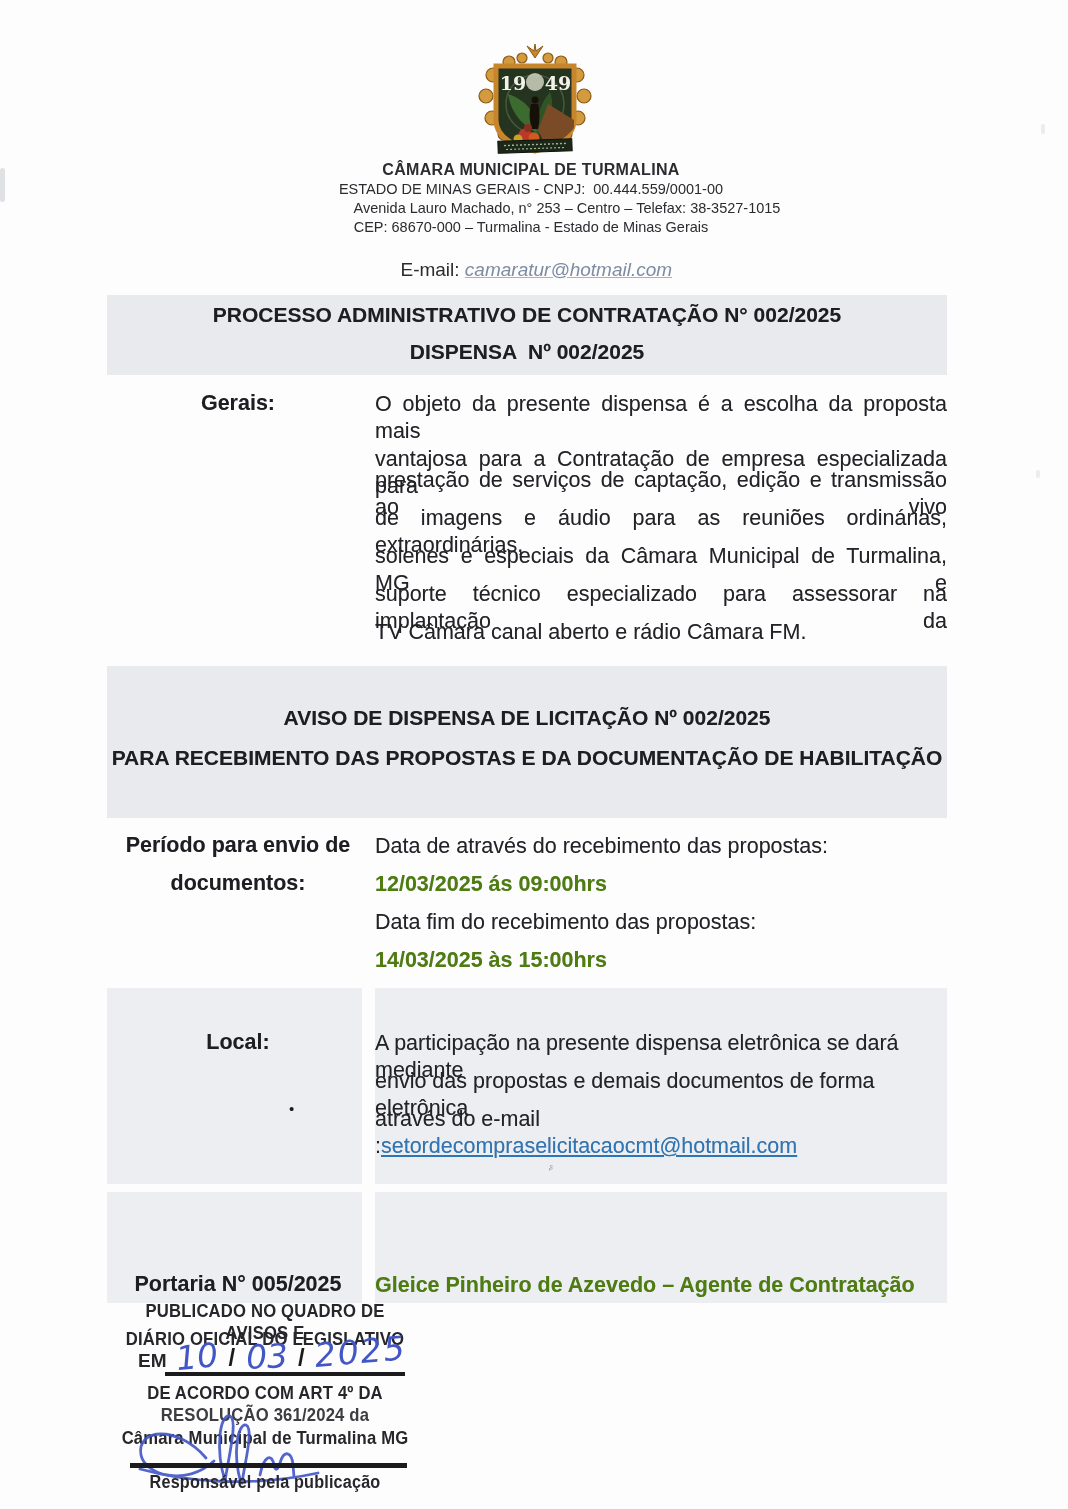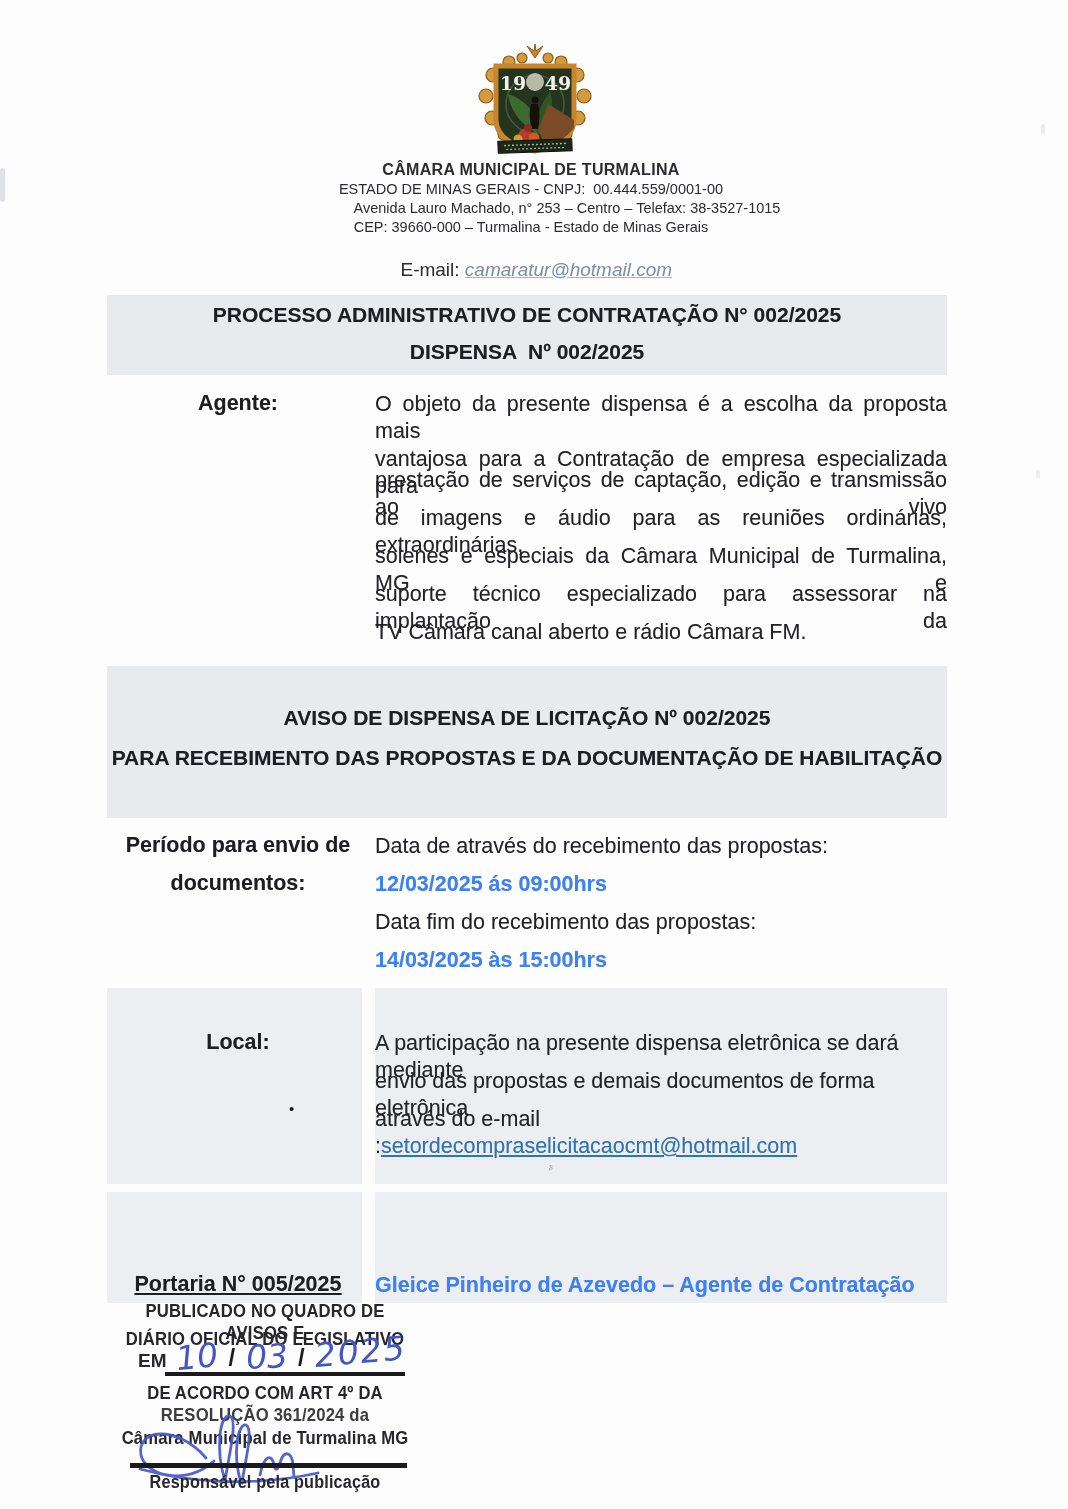--- a/index.html
+++ b/index.html
@@ -34,21 +34,21 @@
   .cell-local-l{left:107px;top:988px;width:255px;height:196px;}
   .cell-local-r{left:375px;top:988px;width:572px;height:196px;}
   .cell-port-l{left:107px;top:1192px;width:255px;height:111px;}
   .cell-port-r{left:375px;top:1192px;width:572px;height:111px;}
   
   .lbl{left:107px;width:262px;text-align:center;font-weight:bold;
     font-size:21.5px;color:#1d1d22;text-shadow:0 0 .4px rgba(20,20,25,.3);}
   .bodyline{left:375px;width:572px;font-size:21.5px;color:#222227;
     line-height:1.25;text-shadow:0 0 .4px rgba(20,20,25,.25);}
   .jl{text-align:justify;text-align-last:justify;}
-  .bold{font-weight:bold;color:#3b82f6;}
+  .bold{font-weight:bold;color:#4d7c0f;}
   .doc-link{color:#2e75b6;text-decoration:underline;cursor:pointer;}
   
   .stamp-line{left:100px;width:330px;text-align:center;font-weight:bold;
     font-size:18.5px;color:#27272b;transform:scaleX(.9);
     letter-spacing:.2px;}
   .ink{position:absolute;background:#1b1b1d;}
   .hand{font-family:"DejaVu Sans",sans-serif;font-style:italic;
     color:#4356c6;font-size:33px;display:inline-block;}
   .hslash{font-weight:bold;color:#1b1b1d;font-size:24px;display:inline-block;
     margin:0 6px;transform:translateY(-2px);}
@@ -111,30 +111,30 @@
       <rect x="20" y="98" width="74" height="12" fill="#1c2718" stroke="#0e140c" stroke-width="1"></rect>
       <line x1="26" y1="102.5" x2="88" y2="102.5" stroke="#9fb89a" stroke-width="1.4" stroke-dasharray="2 2"></line>
       <line x1="28" y1="106.5" x2="86" y2="106.5" stroke="#9fb89a" stroke-width="1.2" stroke-dasharray="2 2"></line>
     </g>
   </svg>
 </div>
 
 <div class="abs hline h1 pre">CÂMARA MUNICIPAL DE TURMALINA</div>
 <div class="abs hline h2 pre">ESTADO DE MINAS GERAIS - CNPJ:  00.444.559/0001-00</div>
 <div class="abs hline h3 pre">Avenida Lauro Machado, n° 253 – Centro – Telefax: 38-3527-1015</div>
-<div class="abs hline h4 pre">CEP: 39660-000 – Turmalina - Estado de Minas Gerais</div>
+<div class="abs hline h4 pre">CEP: 68670-000 – Turmalina - Estado de Minas Gerais</div>
 <div class="abs hline h5 pre">
   <span>E-mail: </span><span class="hdr-link">camaratur@hotmail.com</span>
 </div>
 
 <div class="abs band band-title"></div>
 <div class="abs band-line" style="top:303px;">PROCESSO ADMINISTRATIVO DE CONTRATAÇÃO N° 002/2025</div>
 <div class="abs band-line" style="top:340px;">DISPENSA  Nº 002/2025</div>
 
-<div class="abs lbl" style="top:391px;">Agente:</div>
+<div class="abs lbl" style="top:391px;">Gerais:</div>
 <div class="abs bodyline jl" style="top:391px;">O objeto da presente dispensa é a escolha da proposta mais</div>
 <div class="abs bodyline jl" style="top:446px;">vantajosa para a Contratação de empresa especializada para</div>
 <div class="abs bodyline jl" style="top:467px;">prestação de serviços de captação, edição e transmissão ao vivo</div>
 <div class="abs bodyline jl" style="top:505px;">de imagens e áudio para as reuniões ordinárias, extraordinárias,</div>
 <div class="abs bodyline jl" style="top:543px;">solenes e especiais da Câmara Municipal de Turmalina, MG e</div>
 <div class="abs bodyline jl" style="top:581px;">suporte técnico especializado para assessorar na implantação da</div>
 <div class="abs bodyline" style="top:619px;">TV Câmara canal aberto e rádio Câmara FM.</div>
 
 <div class="abs band band-aviso"></div>
 <div class="abs band-line" style="top:706px;">AVISO DE DISPENSA DE LICITAÇÃO Nº 002/2025</div>
@@ -153,21 +153,21 @@
 <div class="abs bullet" style="left:289px;top:1100px;">•</div>
 <div class="abs bodyline" style="top:1030px;">A participação na presente dispensa eletrônica se dará mediante</div>
 <div class="abs bodyline" style="top:1068px;">envio das propostas e demais documentos de forma eletrônica</div>
 <div class="abs bodyline" style="top:1106px;">
   <span>através do e-mail :</span><span class="doc-link">setordecompraselicitacaocmt@hotmail.com</span>
 </div>
 <div class="abs artifact" style="left:549px;top:1162px;transform:rotate(12deg);">ᶳ</div>
 
 <div class="abs cell cell-port-l"></div>
 <div class="abs cell cell-port-r"></div>
-<div class="abs lbl" style="top:1272px;text-decoration:underline;">Portaria N° 005/2025</div>
+<div class="abs lbl" style="top:1272px;">Portaria N° 005/2025</div>
 <div class="abs bodyline bold" style="top:1272px;">Gleice Pinheiro de Azevedo – Agente de Contratação</div>
 
 <div class="abs stamp-line" style="top:1300px;">PUBLICADO NO QUADRO DE AVISOS E</div>
 <div class="abs stamp-line" style="top:1328px;">DIÁRIO OFICIAL DO LEGISLATIVO</div>
 
 <div class="abs" style="left:138px;top:1350px;font-size:19px;font-weight:bold;color:#27272b;">EM</div>
 <div class="abs" style="left:176px;top:1337px;">
   <span class="hand" style="transform:rotate(-6deg);">10</span>
   <span class="hslash">/</span>
   <span class="hand" style="transform:rotate(-3deg);">03</span>

